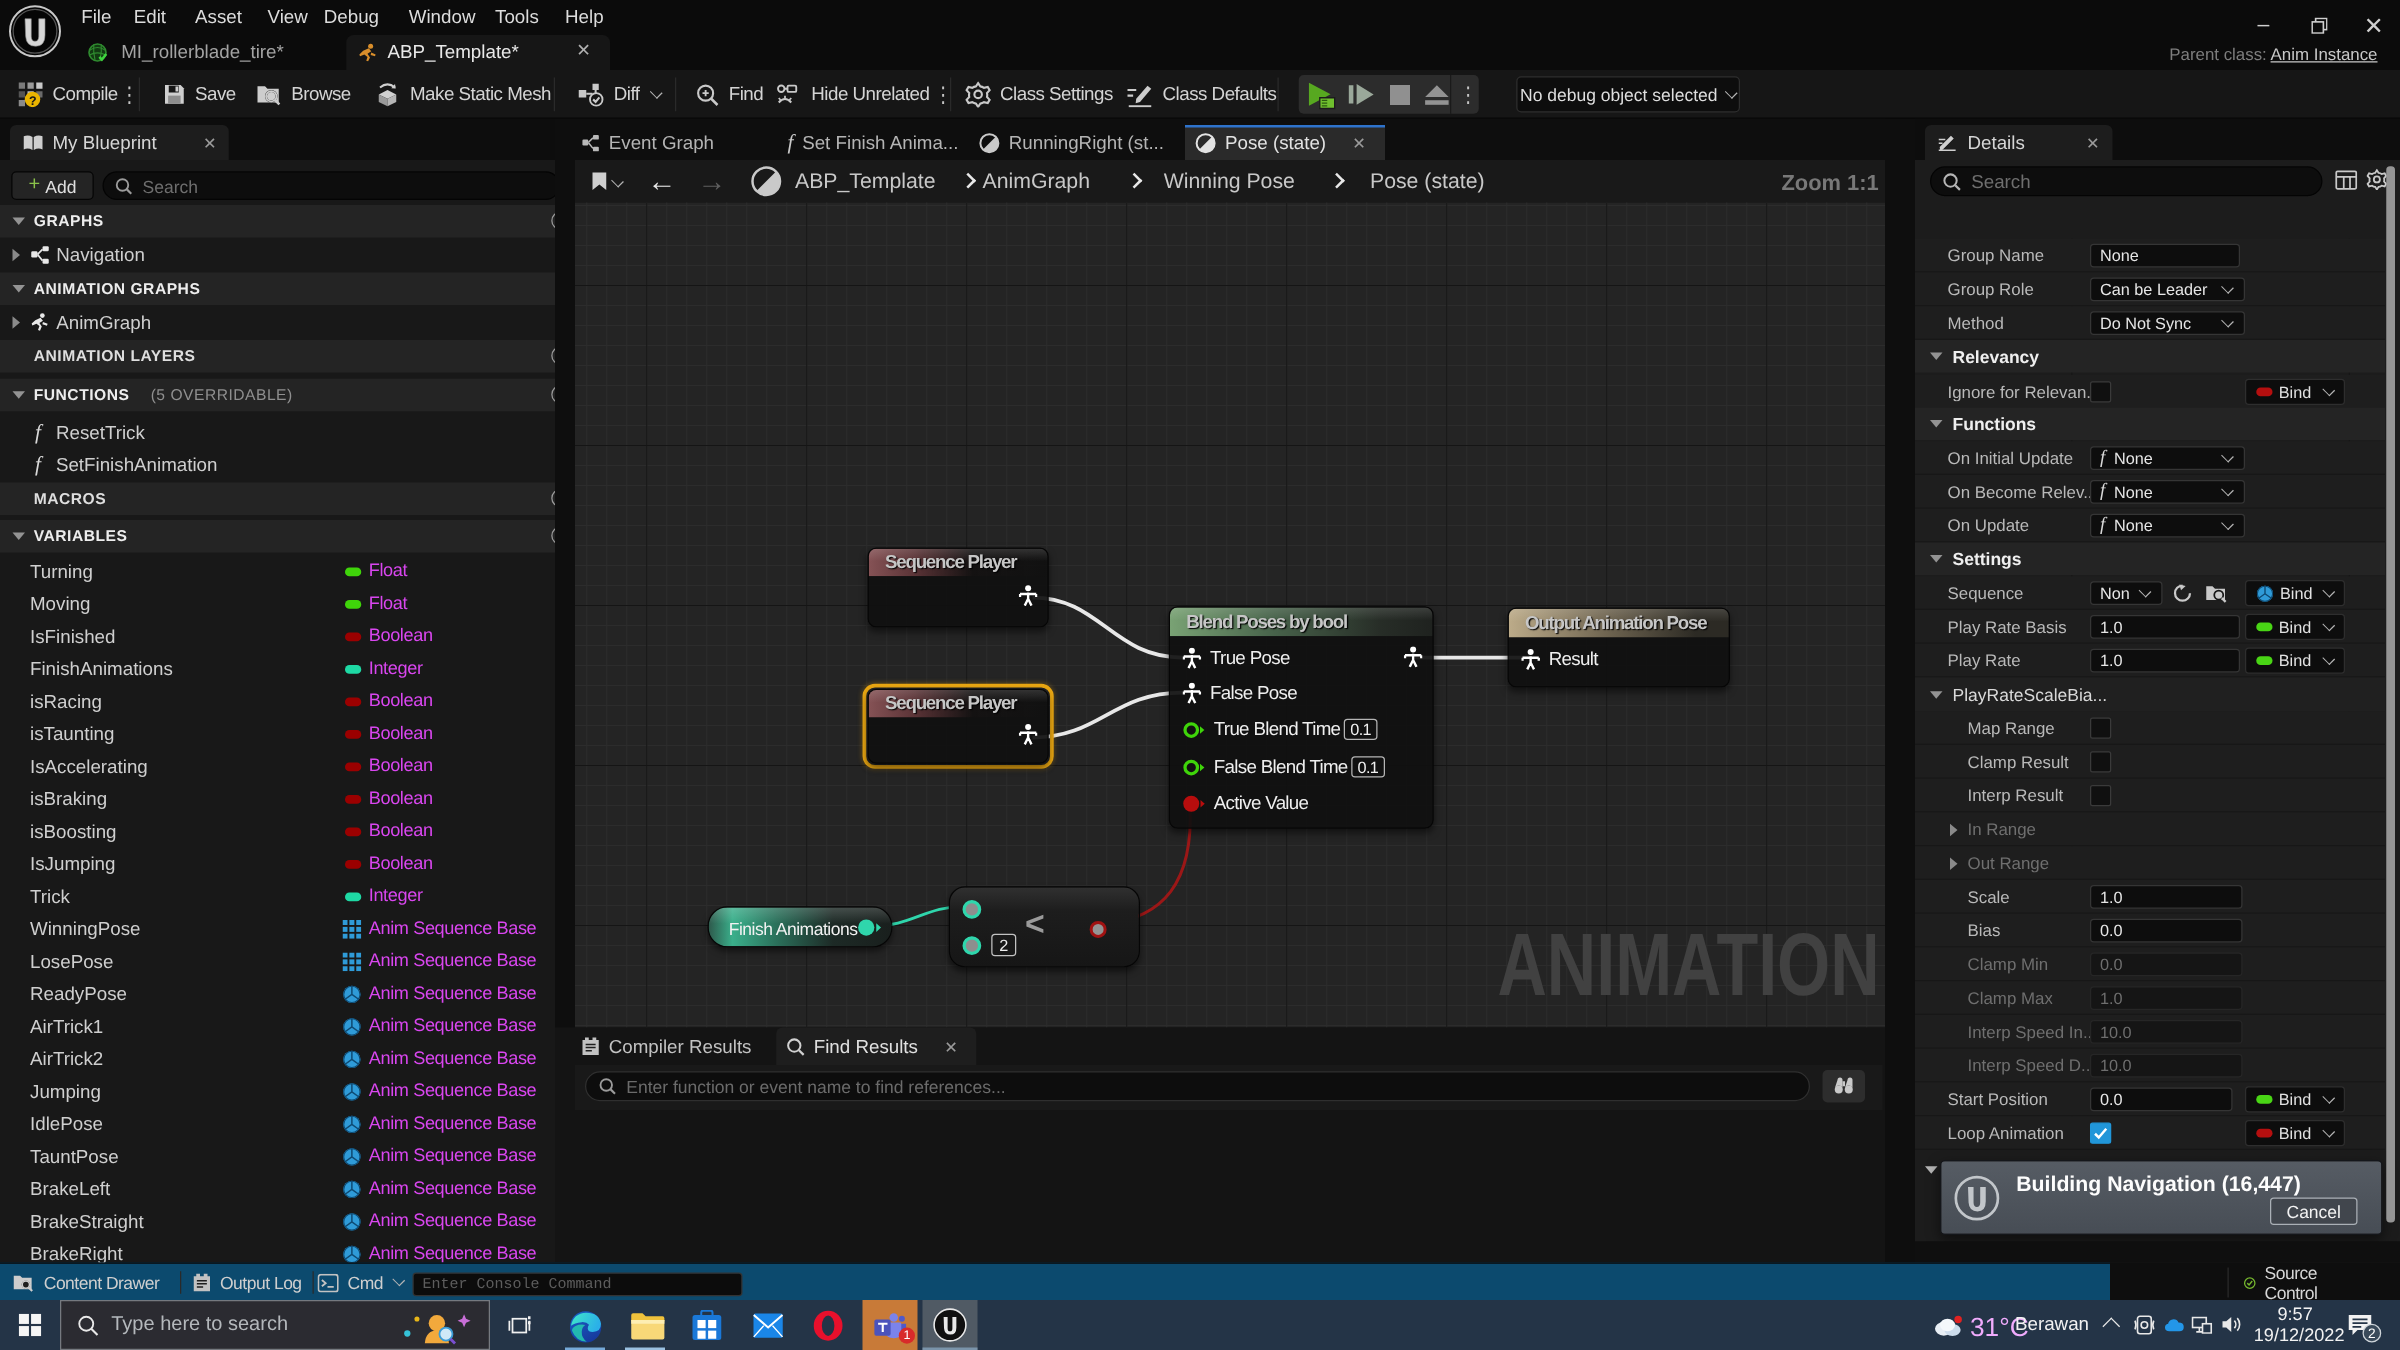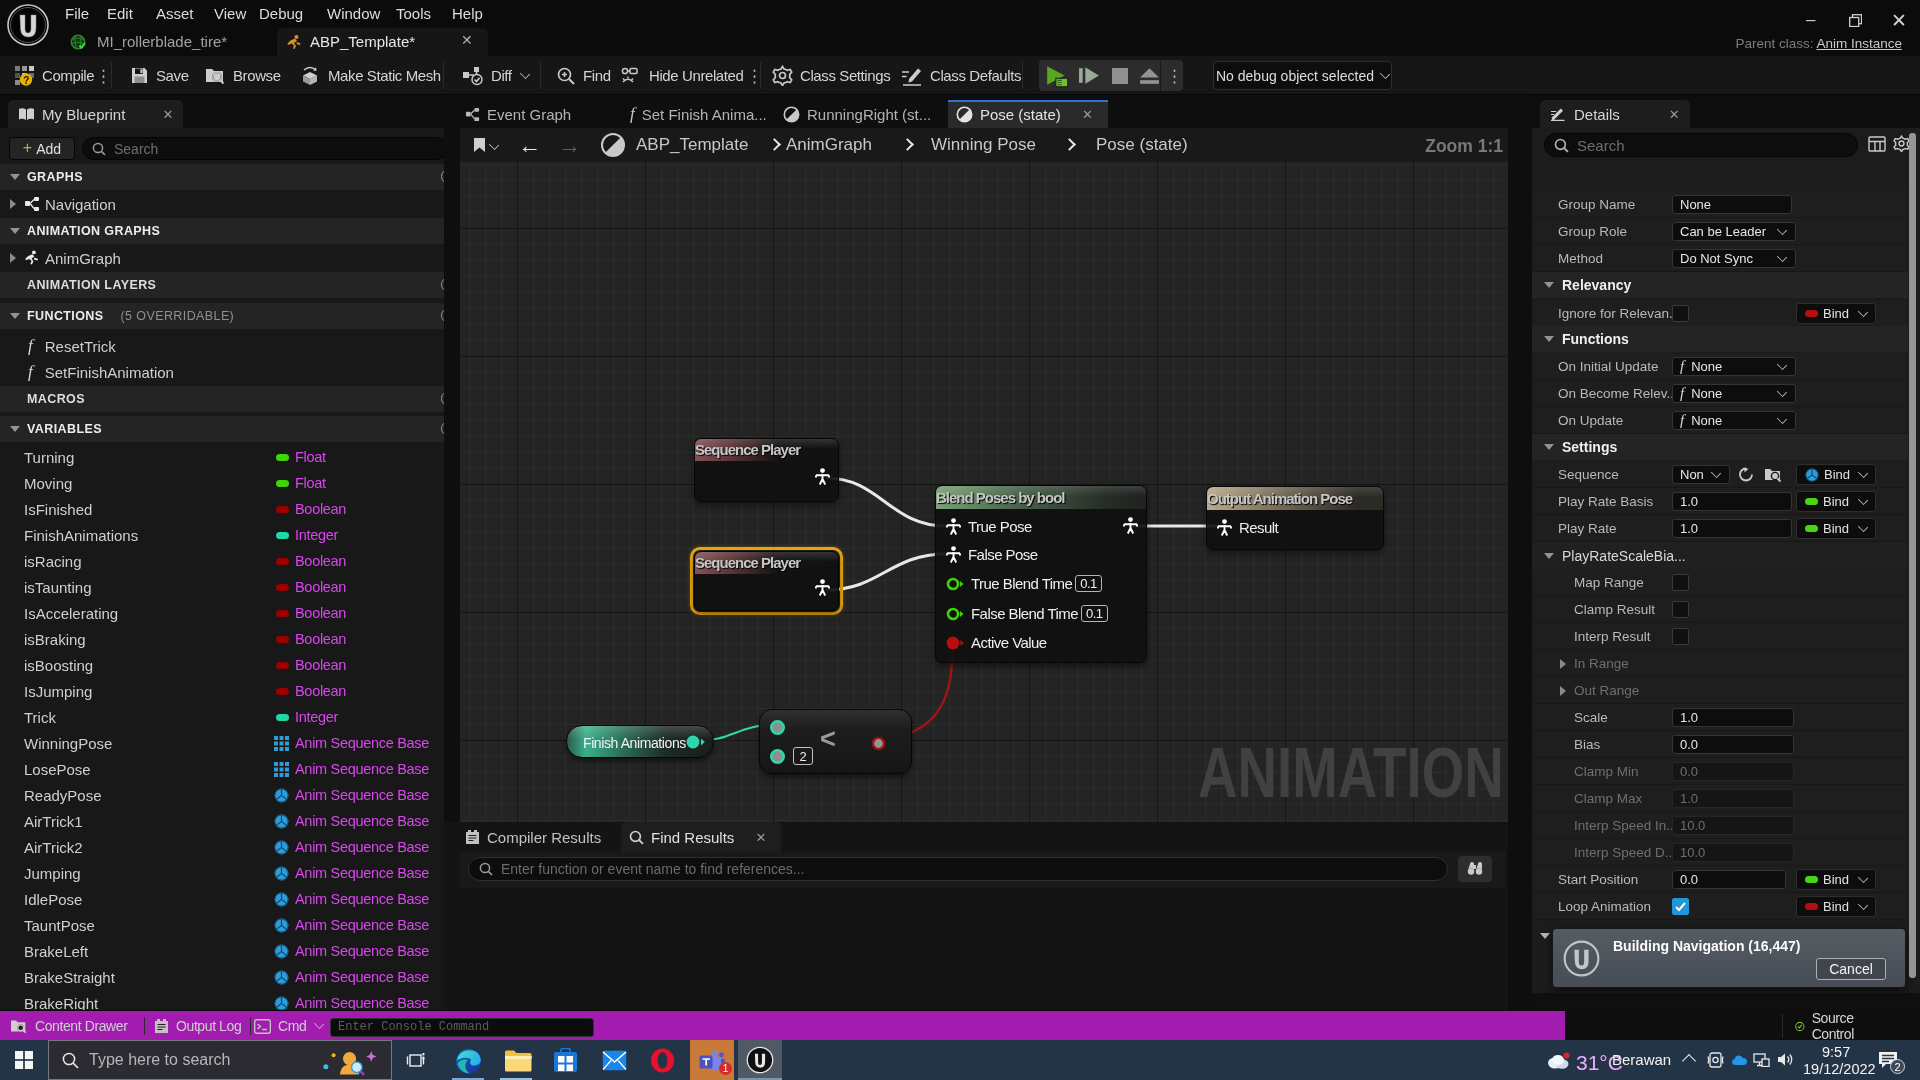--- a/index.html
+++ b/index.html
@@ -33,37 +33,37 @@
 #breadcrumb{position:absolute;left:16px;top:33px;width:1048px;height:34px;background:#191919;display:flex;align-items:center;color:#c8c8c8;font-size:17px;}
 #canvas{position:absolute;left:16px;top:67px;width:1048px;height:660px;overflow:hidden;
 background-image:
  linear-gradient(#151515 1.2px, transparent 1.2px),linear-gradient(90deg,#151515 1.2px, transparent 1.2px),
  linear-gradient(#2c2c2c 1px, transparent 1px),linear-gradient(90deg,#2c2c2c 1px, transparent 1px);
 background-size:128px 128px,128px 128px,16px 16px,16px 16px;
 background-position:57px 66px,57px 66px,57px 66px,57px 66px;
 background-color:#242424;}
 
 .node{position:absolute;background:rgba(16,16,16,.93);border:1px solid #060606;border-radius:7px;box-shadow:0 3px 6px rgba(0,0,0,.5);}
-.ntitle{position:absolute;left:0;top:0;width:100%;height:22px;border-radius:6px 6px 0 0;color:#c6c6c6;font-weight:bold;font-size:15px;line-height:22px;text-shadow:1px 1px 1px #000;white-space:nowrap;box-sizing:border-box;letter-spacing:-1px;}
+.ntitle{position:absolute;left:0;top:0;width:100%;height:22px;border-radius:6px 6px 0 0;color:#c6c6c6;font-weight:bold;font-size:15px;line-height:22px;padding-left:13px;text-shadow:1px 1px 1px #000;white-space:nowrap;box-sizing:border-box;letter-spacing:-1px;}
 .prow{position:absolute;left:10px;display:flex;align-items:center;gap:7px;color:#efefef;font-size:15px;letter-spacing:-0.55px;}
 .vbox{display:inline-block;min-width:16px;padding:0 4px;height:17px;border:1px solid #b5b5b5;border-radius:3px;color:#f0f0f0;font-size:13px;text-align:center;line-height:16px;margin-left:-4px;}
 .bchev{display:inline-block;width:9px;height:9px;border-right:2.4px solid #e8e8e8;border-bottom:2.4px solid #e8e8e8;transform:rotate(-45deg);margin:0 0 0 16px;}
 #breadcrumb span{margin-left:10px;}
 
 #bpanel{position:absolute;left:0;top:727px;width:1064px;height:188px;background:#141414;}
 
 #rpanel{left:1532px;top:95px;width:388px;height:915px;background:#0d0d0d;}
 .drow{position:absolute;left:0;width:376px;height:27px;background:#1e1e1e;border-bottom:1px solid #171717;box-sizing:border-box;}
 .dlabel{position:absolute;top:6px;color:#b9b9b9;font-size:13.5px;white-space:nowrap;max-width:114px;overflow:hidden;}
 .dinput{position:absolute;left:140px;top:4px;width:120px;height:19px;background:#0d0d0d;border:1px solid #353535;border-radius:3px;color:#e6e6e6;font-size:13px;line-height:17px;padding-left:7px;}
 .bindbox{position:absolute;left:264px;top:3px;width:80px;height:21px;background:#0d0d0d;border:1px solid #2e2e2e;border-radius:3px;display:flex;align-items:center;gap:5px;padding-left:8px;color:#e2e2e2;font-size:13px;}
 .chev{display:inline-block;width:8px;height:8px;border-right:1.6px solid #b5b5b5;border-bottom:1.6px solid #b5b5b5;transform:rotate(45deg) scale(1,.8);margin-top:-4px;}
 .cbox{position:absolute;left:140px;top:5px;width:17px;height:17px;background:#101010;border:1px solid #3a3a3a;border-radius:2px;}
 
-#statusbar{left:0;top:1010px;width:1565px;height:30px;background:#a21caf;border-top:1px solid #090909;}
+#statusbar{left:0;top:1010px;width:1688px;height:30px;background:#0c4a6e;border-top:1px solid #090909;}
 
 #taskbar{left:0;top:1040px;width:1920px;height:40px;background:#243447;}
 </style></head>
 <body>
 <div id="root">
 
 <div class="abs" id="titlebar">
 <span class="menuitem" style="left:65px">File</span>
 <span class="menuitem" style="left:107px">Edit</span>
 <span class="menuitem" style="left:156px">Asset</span>
@@ -850,21 +850,21 @@
           </svg></span>
         <span class="bindbox"><span style="display:inline-block;width:13px;height:7px;border-radius:4px;background:#b50f0f"></span>Bind<span class="chev" style="position:absolute;right:8px"></span></span>
       </div>
 
 <span class="tri-d" style="position:absolute;left:8px;top:838px;border-top-color:#b5b5b5"></span>
 <div class="abs" style="left:20px;top:833px;width:354px;height:60px;background:linear-gradient(180deg,#565c64,#474d55);border:1px solid #14161a;border-radius:4px;box-shadow:0 4px 10px rgba(0,0,0,.5)">
  <svg style="position:absolute;left:9px;top:10px" width="39" height="39" viewBox="0 0 44 44">
           <circle cx="22" cy="22" r="19" fill="none" stroke="#c2c6ca" stroke-width="2.4"></circle>
           <path d="M14 12 L19 12 L19 26 Q19 30 22 30 Q25 30 25 26 L25 12 L30 12 L30 25 Q30 34 22.5 34 Q15 34 14.5 26 Z" fill="#c2c6ca"></path>
         </svg>
- <span style="position:absolute;left:60px;top:9px;color:#fdfdfd;font-size:14px;font-weight:bold">Building Navigation (16,447)</span>
+ <span style="position:absolute;left:60px;top:9px;color:#fdfdfd;font-size:17px;font-weight:bold">Building Navigation (16,447)</span>
  <div style="position:absolute;right:19px;bottom:7px;width:70px;height:22px;background:#41464d;border:1px solid #aab0b6;border-radius:3px;color:#f2f2f2;font-size:14px;text-align:center;line-height:20px">Cancel</div>
 </div>
 <div class="abs" style="left:0px;top:898px;width:388px;height:17px;background:#0f0f0f"></div>
 <div class="abs" style="left:377px;top:38px;width:7px;height:845px;background:#959595;border-radius:3px"></div>
 </div>
 
 <div class="abs" id="statusbar">
  <div class="tbtn" style="left:10px;height:30px;font-size:14px;color:#cfcfcf">
   <svg width="18" height="16" viewBox="0 0 21 19">
           <path d="M1 3 L7 3 L9 5 L18 5 L18 16 L1 16 Z" fill="#cdcdcd"></path>

